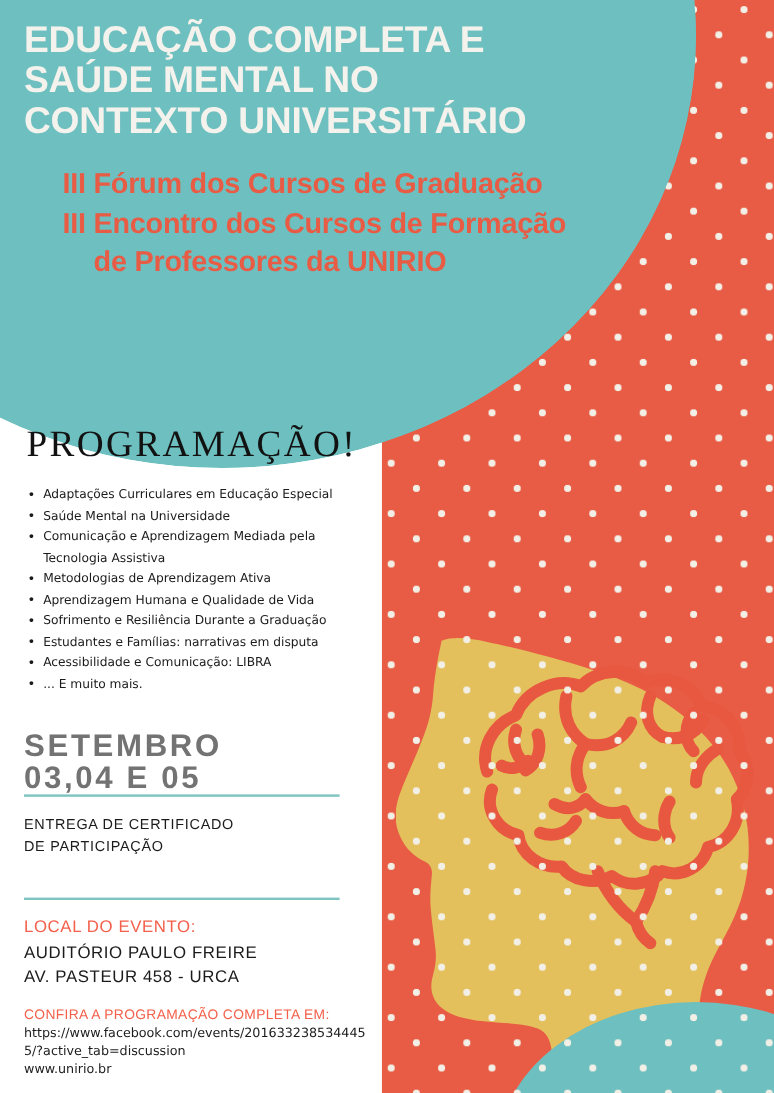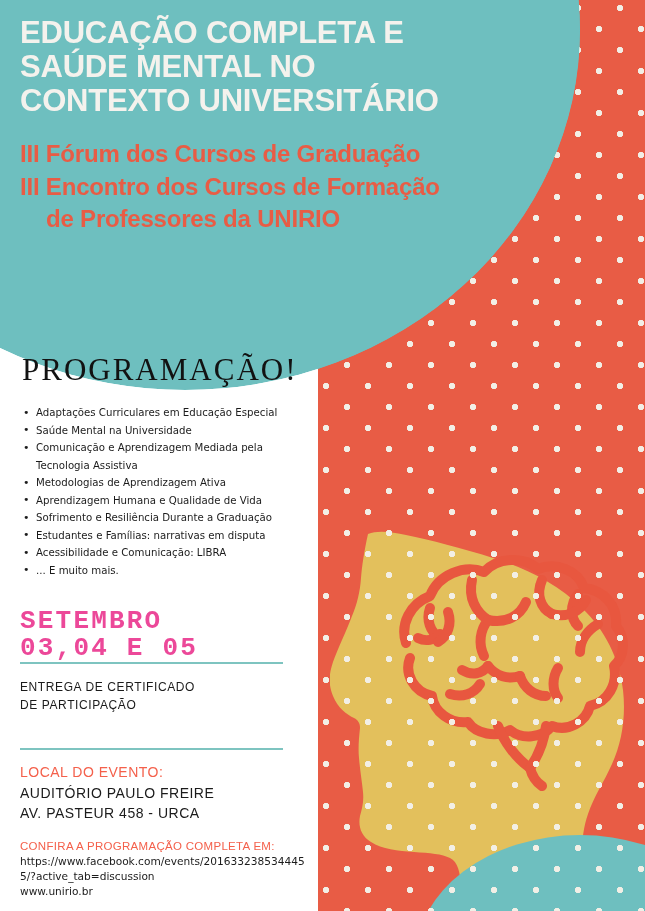--- a/index.html
+++ b/index.html
@@ -102,20 +102,21 @@
     margin: 0;
   }
   .title-sub {
     margin-top: 21px;
     color: #E85C45;
     font-family: "Liberation Sans", sans-serif;
     font-weight: bold;
     font-size: 24px;
     line-height: 1.34;
     letter-spacing: -0.2px;
+    margin-left: 32px;
   }
   .title-sub .indent { padding-left: 26px; display: block; }
 
   
   .prog-heading {
     position: absolute;
     left: 22px;
     top: 352px;
     font-family: "Liberation Serif", serif;
     font-weight: normal;
@@ -148,22 +149,22 @@
     top: -0.5px;
     font-size: 11px;
     color: #1b1b1b;
   }
 
   
   .date-block {
     position: absolute;
     left: 20px;
     top: 608px;
-    color: #ec4899;
-    font-family: Liberation Mono, monospace;
+    color: #737373;
+    font-family: Liberation Sans, sans-serif;
     font-weight: bold;
     font-size: 26px;
     line-height: 1.05;
     letter-spacing: 2.2px;
   }
 
   .rule {
     position: absolute;
     left: 20px;
     width: 263px;

